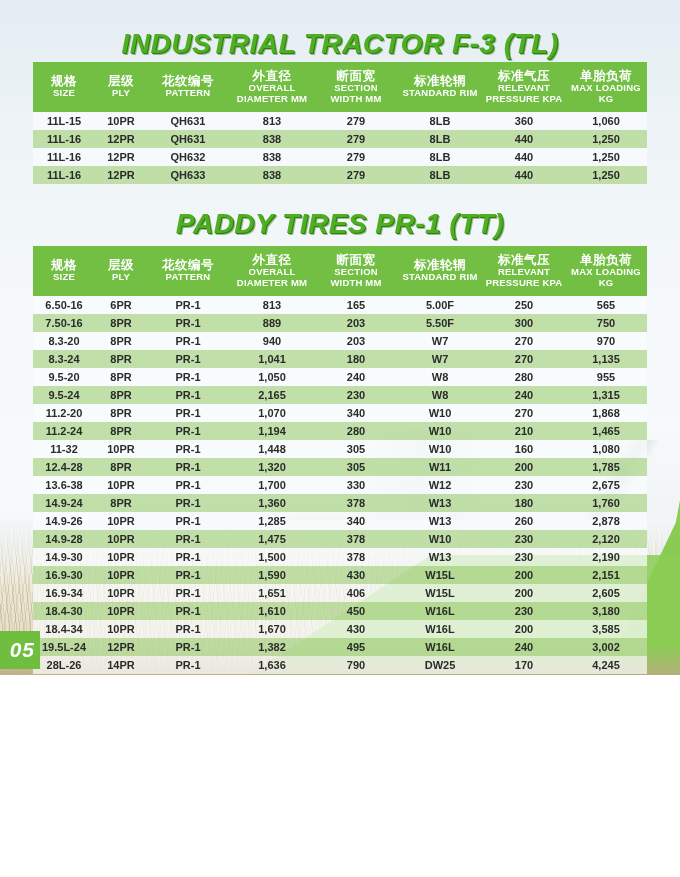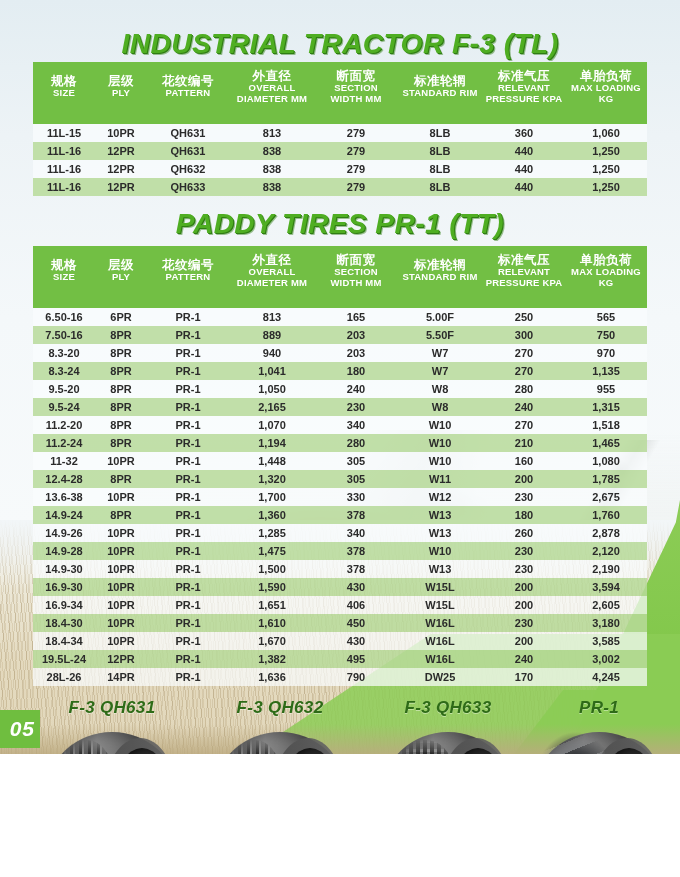--- a/index.html
+++ b/index.html
@@ -4,21 +4,21 @@
 <title>Tire Catalogue Page</title>
 <style>
   * { box-sizing: border-box; }
   html, body {
     margin: 0; padding: 0;
     width: 680px; height: 877px;
     font-family: "Liberation Sans", "DejaVu Sans", sans-serif;
   }
   #page {
     position: relative;
-    width: 680px; height: 754px;
+    width: 680px; height: 675px;
     overflow: hidden;
     background: linear-gradient(to bottom, #e3edf2 0%, #edf3f6 18%, #f4f8fa 42%, #f7fafb 70%, #f4f7f9 100%);
   }
 
   
   .bg-machine {
     position: absolute;
     left: 120px; top: 430px;
     width: 560px; height: 160px;
     opacity: .30;
@@ -116,21 +116,21 @@
     border-collapse: collapse;
     table-layout: fixed;
   }
   #table-1 { top: 62px; }
   #table-2 { top: 246px; }
 
   .spec-table thead th {
     background: #72bf44;
     color: #ffffff;
     font-weight: bold;
-    padding: 7px 2px 20px;
+    padding: 7px 2px 8px;
     line-height: 1.12;
     text-align: center;
     vertical-align: middle;
     border: 0;
   }
   .th-cn { display: block; font-size: 12.5px; letter-spacing: .5px; }
   .th-en { display: block; font-size: 9.5px; font-weight: bold; letter-spacing: .2px; }
 
   .spec-table tbody td {
     text-align: center;
@@ -484,21 +484,21 @@
           <td>1,315</td>
         </tr>
         <tr>
           <td>11.2-20</td>
           <td>8PR</td>
           <td>PR-1</td>
           <td>1,070</td>
           <td>340</td>
           <td>W10</td>
           <td>270</td>
-          <td>1,518</td>
+          <td>1,868</td>
         </tr>
         <tr>
           <td>11.2-24</td>
           <td>8PR</td>
           <td>PR-1</td>
           <td>1,194</td>
           <td>280</td>
           <td>W10</td>
           <td>210</td>
           <td>1,465</td>
@@ -574,21 +574,21 @@
           <td>2,190</td>
         </tr>
         <tr>
           <td>16.9-30</td>
           <td>10PR</td>
           <td>PR-1</td>
           <td>1,590</td>
           <td>430</td>
           <td>W15L</td>
           <td>200</td>
-          <td>3,594</td>
+          <td>2,151</td>
         </tr>
         <tr>
           <td>16.9-34</td>
           <td>10PR</td>
           <td>PR-1</td>
           <td>1,651</td>
           <td>406</td>
           <td>W15L</td>
           <td>200</td>
           <td>2,605</td>

